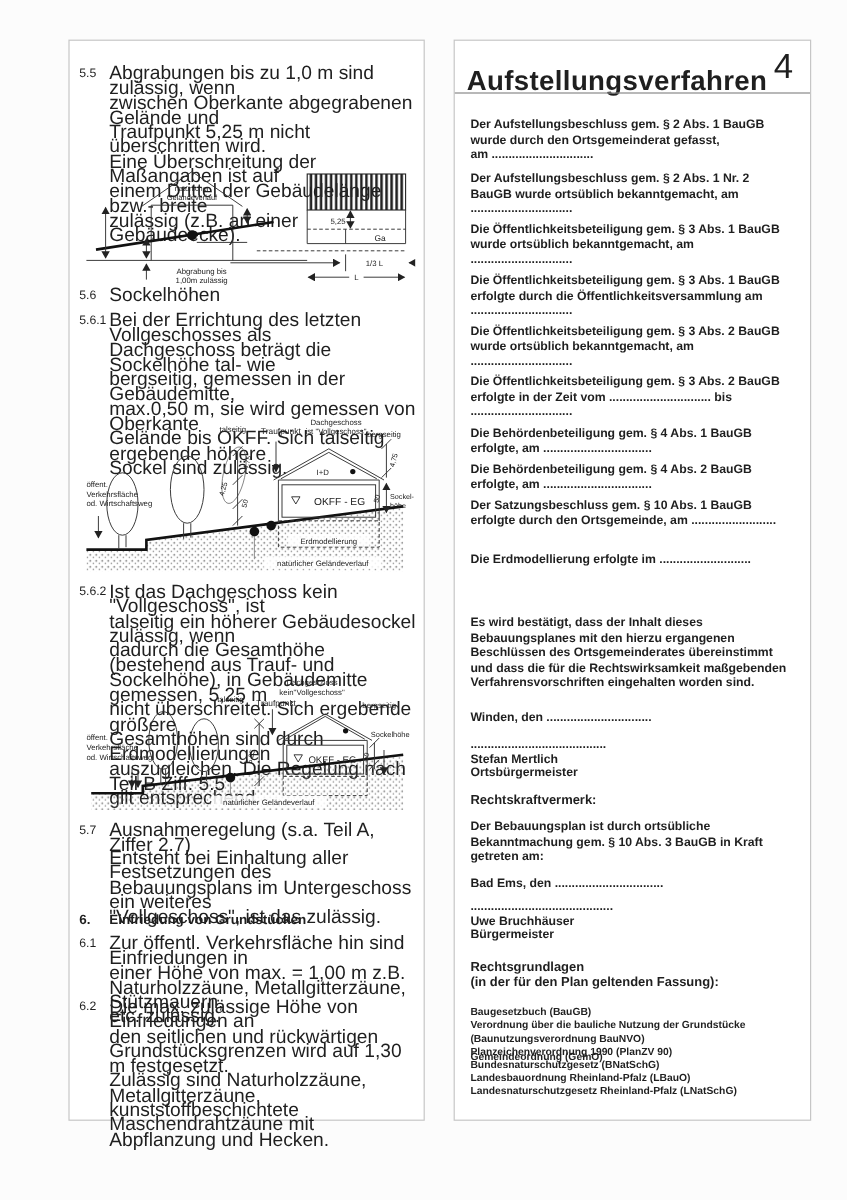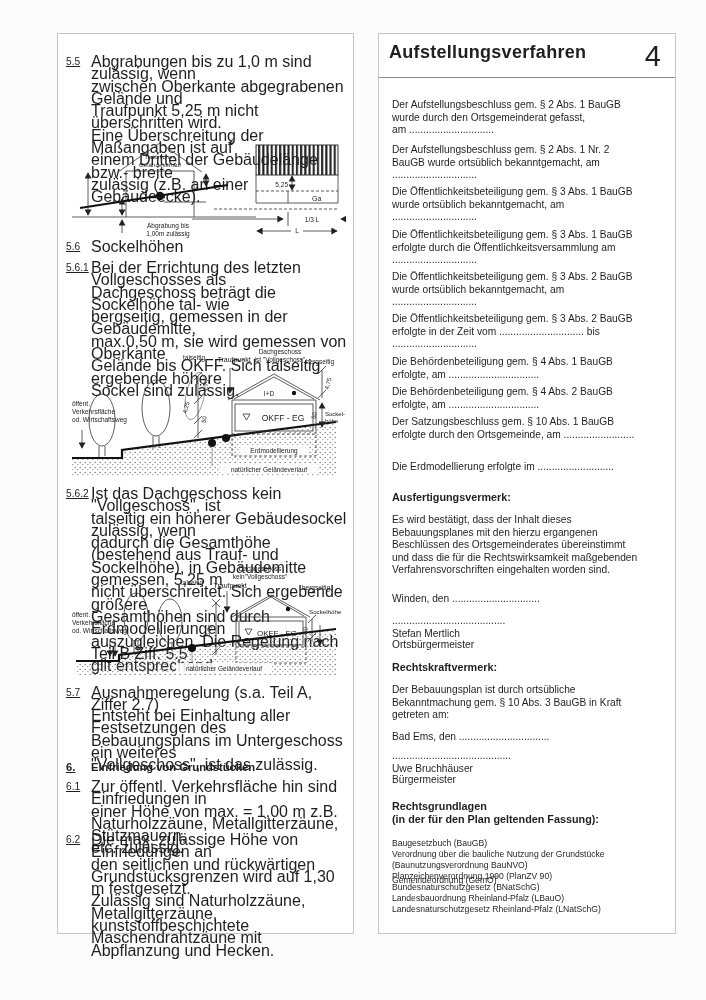--- a/index.html
+++ b/index.html
@@ -6,28 +6,28 @@
   body{
     width:706px;height:1000px;position:relative;overflow:hidden;
     background:#fcfcfc;color:#1f1f1f;
     font-family:"Liberation Sans", sans-serif;
   }
   .panel{position:absolute;background:#ffffff;border:1px solid #c6c6c6;}
   #left-panel{left:57px;top:33px;width:295px;height:899px;}
   #right-panel{left:378px;top:33px;width:296px;height:899px;}
 
   .sec{position:absolute;left:0;width:100%;}
-  .num{position:absolute;left:8px;top:0;font-size:10.2px;line-height:12.3px;text-decoration:underline;}
+  .num{position:absolute;left:8px;top:0;font-size:10.2px;line-height:12.3px;}
   .txt{margin-left:33px;margin-right:4px;font-size:16px;line-height:12.3px;white-space:pre-line;}
   .h6 .num,.h6 .txt{font-size:11.2px;font-weight:bold;}
 
-  .rtitle{position:absolute;left:10px;top:8px;font-size:18px;font-weight:bold;letter-spacing:.3px;}
+  .rtitle{position:absolute;left:10px;top:20px;font-size:23px;font-weight:bold;letter-spacing:.3px;}
   .rnum{position:absolute;right:14px;top:6px;font-size:29px;font-weight:normal;}
   .rrule{position:absolute;left:0;right:0;top:43px;border-top:1.2px solid #8a8a8a;}
-  .rp{position:absolute;left:13px;right:9px;font-size:10.2px;line-height:12.5px;white-space:pre-line;}
+  .rp{position:absolute;left:13px;right:9px;font-size:10.2px;line-height:12.5px;white-space:pre-line;font-weight:bold;}
   .rh{font-weight:bold;font-size:10.8px;}
   .small{font-size:8.6px;line-height:11px;}
 
   svg{position:absolute;}
   svg text{font-family:"Liberation Sans", sans-serif;fill:#222;stroke:none;font-size:6.5px;}
   .ln{stroke:#333;stroke-width:0.8;fill:none;}
   .thk{stroke:#111;stroke-width:2.2;fill:none;}
   .dash{stroke:#333;stroke-width:0.8;fill:none;stroke-dasharray:3,2;}
   .thin{stroke:#555;stroke-width:0.55;fill:none;}
 </style>
@@ -272,21 +272,20 @@
 erfolgte in der Zeit vom .............................. bis
 ..............................</div>
   <div class="rp" style="top:322px">Die Behördenbeteiligung gem. § 4 Abs. 1 BauGB
 erfolgte,  am ................................</div>
   <div class="rp" style="top:352px">Die Behördenbeteiligung gem. § 4 Abs. 2 BauGB
 erfolgte,  am ................................</div>
   <div class="rp" style="top:382px">Der Satzungsbeschluss gem. § 10 Abs. 1 BauGB
 erfolgte durch den Ortsgemeinde, am .........................</div>
   <div class="rp" style="top:427px">Die Erdmodellierung erfolgte im ...........................</div>
 
-  <div class="rp rh" style="top:457px">Ausfertigungsvermerk:</div>
   <div class="rp" style="top:480px">Es wird bestätigt, dass der Inhalt dieses
 Bebauungsplanes mit den hierzu ergangenen
 Beschlüssen des Ortsgemeinderates übereinstimmt
 und dass die für die Rechtswirksamkeit maßgebenden
 Verfahrensvorschriften eingehalten worden sind.</div>
   <div class="rp" style="top:559px">Winden, den ...............................</div>
   <div class="rp" style="top:581px">........................................</div>
   <div class="rp" style="top:594px">Stefan Mertlich</div>
   <div class="rp" style="top:605px">Ortsbürgermeister</div>
 

